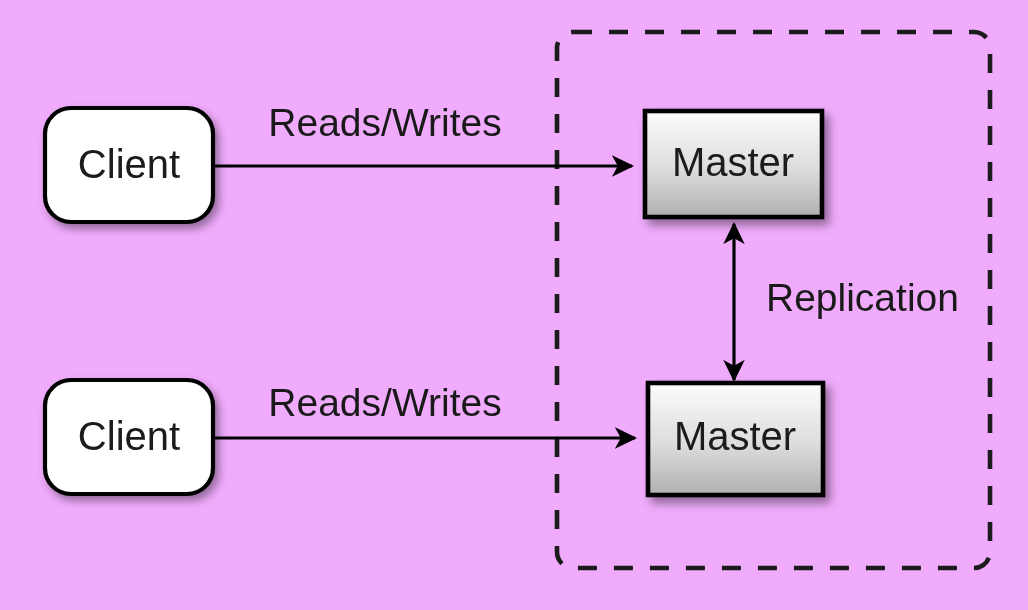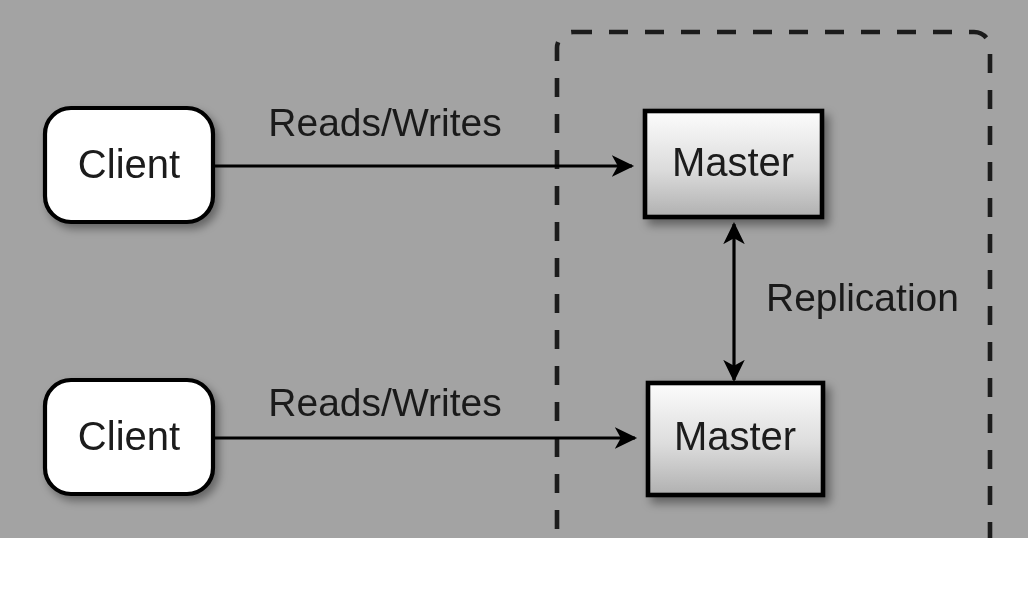--- a/index.html
+++ b/index.html
@@ -7,22 +7,22 @@
     margin: 0;
     padding: 0;
     background: #ffffff;
   }
   body {
     font-family: "Liberation Sans", sans-serif;
   }
   #canvas {
     position: relative;
     width: 1028px;
-    height: 538px;
-    background: #a3a3a3;
+    height: 610px;
+    background: #f0abfc;
     overflow: hidden;
   }
   #diagram-svg {
     position: absolute;
     left: 0;
     top: 0;
     width: 1028px;
     height: 610px;
   }
   .node-label {

